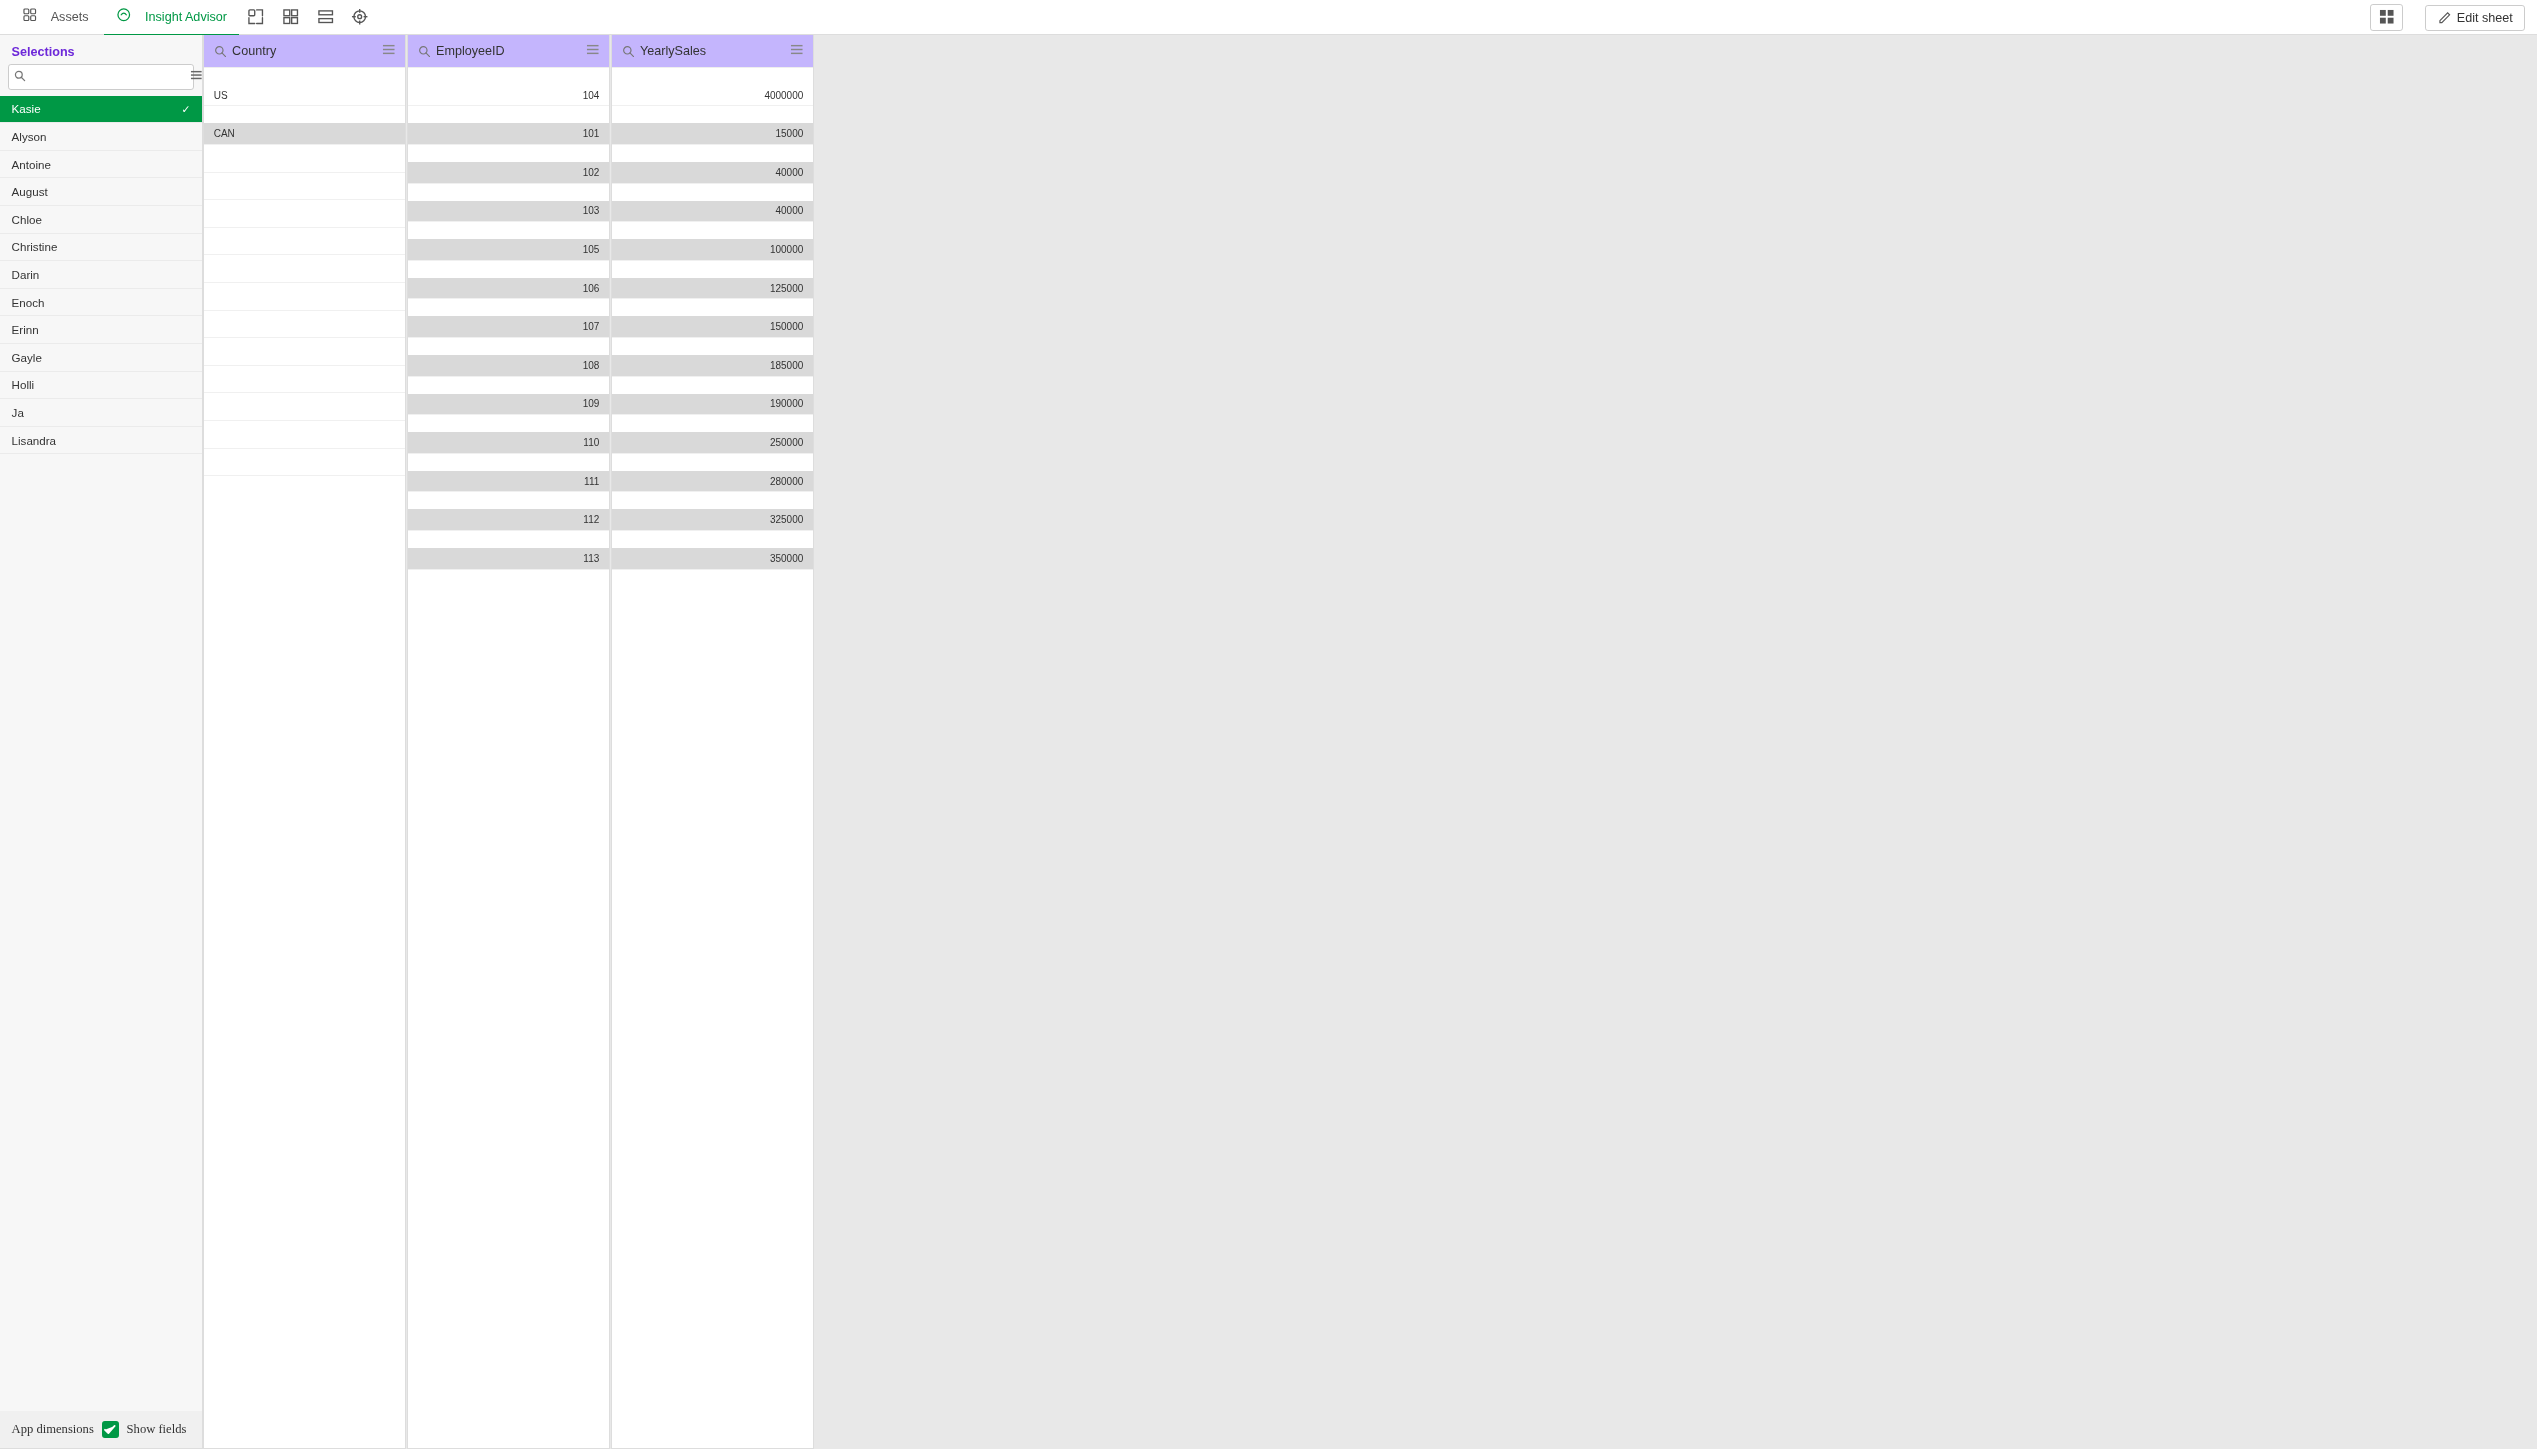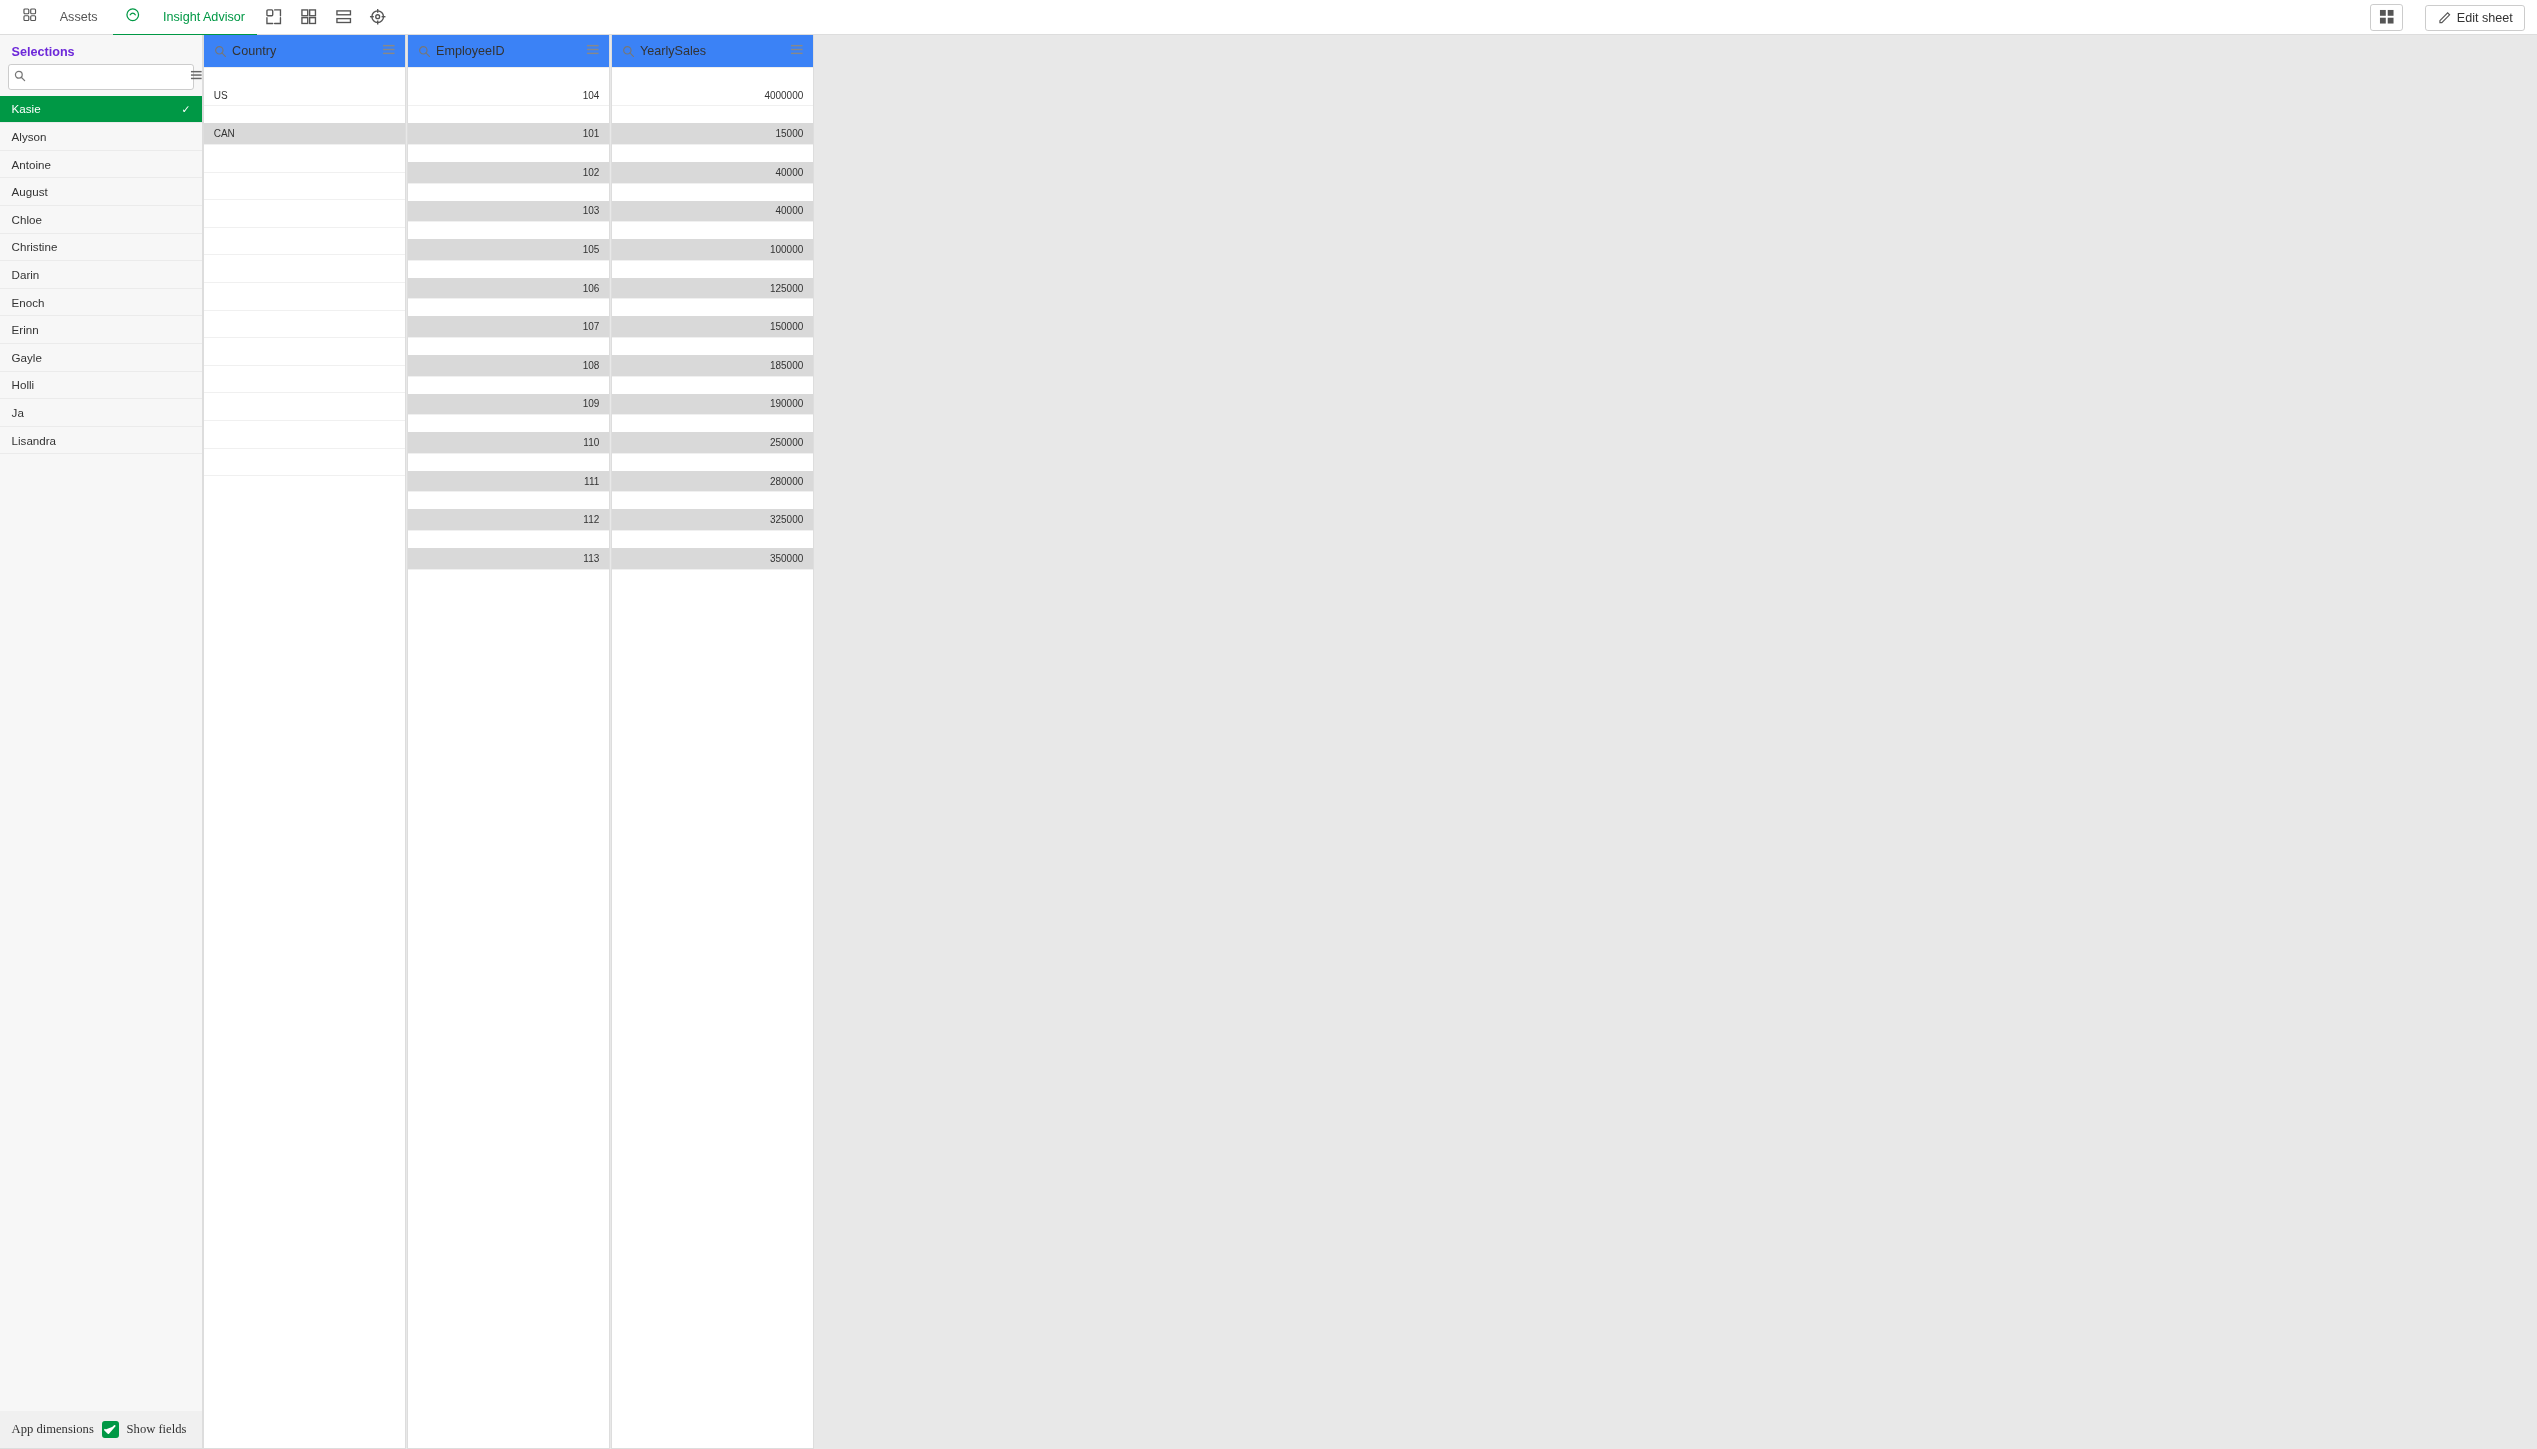--- a/index.html
+++ b/index.html
@@ -12,21 +12,21 @@
       border-bottom: 1px solid #ddd;
       display: flex;
       align-items: center;
       justify-content: space-between;
       padding: 0 11.6px;
       position: relative;
       z-index: 10;
     }
     .top-bar-left { display: flex; align-items: center; gap: 3.9px; }
     .nav-tab {
-      display: flex; align-items: center; gap: 23px;
+      display: flex; align-items: center; gap: 14px;
       padding: 5.8px 11.6px;
       cursor: pointer;
       font-size: 12.6px;
       color: #555;
       border-bottom: 1.9px solid transparent;
       height: 35px;
     }
     .nav-tab.active { color: #009845; border-bottom: 1.9px solid #009845; }
 
     .top-bar-icons { display: flex; align-items: center; gap: 7.7px; }
@@ -188,21 +188,21 @@
       flex-direction: column;
       margin-right: 1px;
       flex-shrink: 0;
     }
 
     .dim-card-header {
       display: flex;
       align-items: center;
       padding: 7.7px 9.7px;
       border-bottom: 1px solid #eee;
-      background: #3b82f6;
+      background: #c4b5fd;
       gap: 5.8px;
     }
     .dim-card-title { font-size: 12.6px; color: #333; flex: 1; }
     .dim-menu-icon { color: #888; cursor: pointer; font-size: 13.5px; }
 
     .dim-card-rows { overflow-y: auto; flex: 1; }
     .dim-row {
       padding: 4.8px 9.7px;
       font-size: 10px;
       border-bottom: 1px solid #f0f0f0;

